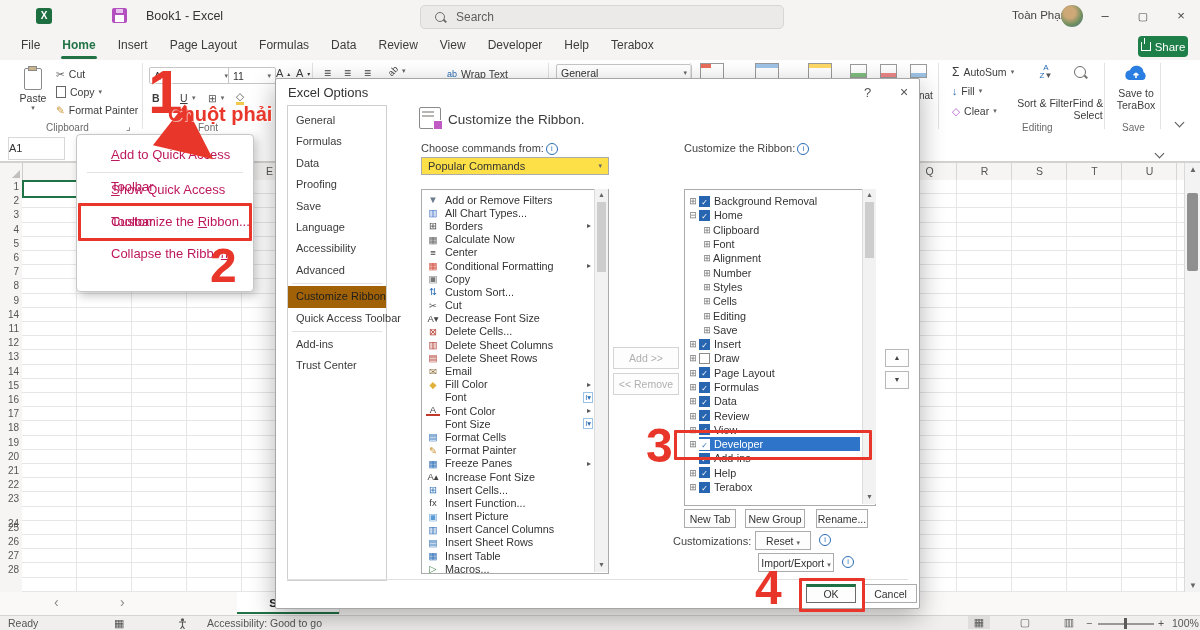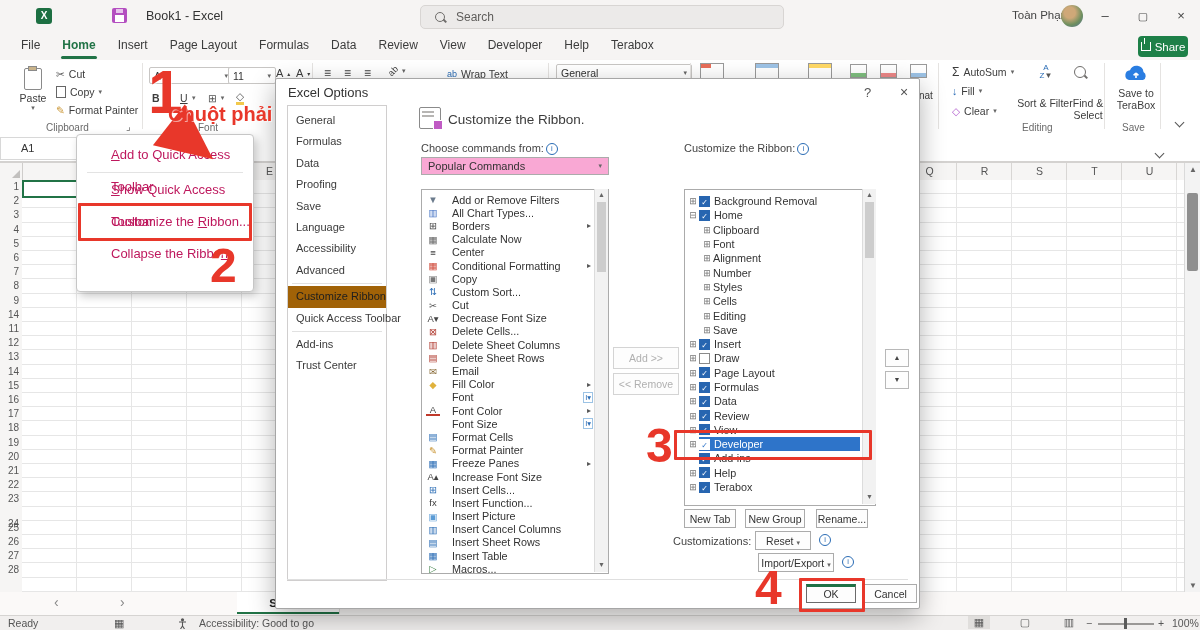--- a/index.html
+++ b/index.html
@@ -47,22 +47,22 @@
   .copy-ic{width:8px;height:10px;border:1px solid #666;position:relative;background:#fff;}
   .copy-ic:before{content:"";position:absolute;left:2px;top:-3px;width:8px;height:10px;border:1px solid #666;background:#fff;z-index:-1;}
   .mini-table{position:absolute;width:22px;height:14px;border:1px solid #9a9a9a;background:#fff;}
   .mini-table i{position:absolute;left:0;top:0;width:100%;height:4px;display:block;}
   .mini-cell{position:absolute;width:15px;height:12px;border:1px solid #9a9a9a;background:#fff;}
   .mini-cell i{position:absolute;left:0;bottom:0;width:100%;height:4px;display:block;}
   .chev{display:inline-block;width:6px;height:6px;border-right:1.5px solid #555;border-bottom:1.5px solid #555;transform:rotate(45deg);}
   .two-line{position:absolute;font-size:10.5px;color:#3c3c3c;text-align:center;line-height:11.5px;}
   
   #formulabar{position:absolute;left:0;top:135px;width:1200px;height:26px;background:#fff;border-bottom:2px solid #d4d2d0;}
-  #namebox{position:absolute;left:0;top:2px;width:55px;height:21px;border:1px solid #d8d8d8;font-size:11px;color:#333;
-           padding-left:20px;line-height:21px;background:#fff;}
+  #namebox{position:absolute;left:8px;top:2px;width:55px;height:21px;border:1px solid #d8d8d8;font-size:11px;color:#333;
+           padding-left:0;line-height:21px;background:#fff;}
   #colheads{position:absolute;left:0;top:163px;width:1184px;height:17px;background:#f6f5f4;border-bottom:1px solid #cfcdcb;}
   #colheads .ticks{position:absolute;left:22px;top:0;right:0;height:17px;
      background:repeating-linear-gradient(to right,transparent 0 54px,#d8d6d4 54px 55px);}
   .colletter{position:absolute;top:2px;width:55px;text-align:center;font-size:10.5px;color:#555;}
   #corner{position:absolute;left:0;top:163px;width:22px;height:17px;background:#f6f5f4;border-right:1px solid #cfcdcb;border-bottom:1px solid #cfcdcb;}
   #corner:after{content:"";position:absolute;right:2px;bottom:2px;border-left:8px solid transparent;border-bottom:8px solid #c2c0be;}
   #rowheads{position:absolute;left:0;top:180px;width:22px;height:412px;background:#f6f5f4;border-right:1px solid #cfcdcb;}
   .rownum{position:absolute;left:0;width:19px;text-align:right;font-size:10px;color:#555;}
   #grid{position:absolute;left:22px;top:180px;width:1162px;height:412px;background:#fff;
      background-image:repeating-linear-gradient(to bottom,transparent 0 13.2px,#e6e6e6 13.2px 14.2px),
@@ -101,28 +101,28 @@
   .side-item{height:21.4px;line-height:21.4px;padding-left:8px;font-size:11px;color:#3b3b3b;white-space:nowrap;}
   .side-item.sel{background:#a16207;color:#1e1e1e;}
   .side-sep{height:1px;background:#e1e1e1;margin:2px 4px;}
   #dlg-head-ic{position:absolute;left:143px;top:28px;width:20px;height:20px;border:1.5px solid #8a8a8a;border-radius:2px;}
   #dlg-head-ic:before{content:"";position:absolute;left:2px;top:3px;width:12px;height:2px;background:#b7b5b3;box-shadow:0 4px 0 #b7b5b3;}
   #dlg-head-ic:after{content:"";position:absolute;right:-3px;bottom:-2px;width:8px;height:8px;background:#c05bc4;border:1px solid #fff;}
   #dlg-heading{position:absolute;left:172px;top:33px;font-size:13.5px;color:#3b3b3b;}
   .dlg-label{position:absolute;font-size:11px;color:#444;}
   .info-ic{display:inline-block;width:10px;height:10px;border:1px solid #2a6cb5;border-radius:50%;color:#2a6cb5;
            font-size:7.5px;text-align:center;line-height:10px;margin-left:2px;vertical-align:1px;}
-  .dcombo{position:absolute;height:18px;background:#f9a8d4;border:1px solid #ababab;font-size:11px;color:#333;
+  .dcombo{position:absolute;height:18px;background:#fde047;border:1px solid #ababab;font-size:11px;color:#333;
           display:flex;align-items:center;justify-content:space-between;padding:0 6px;box-sizing:border-box;}
   #commands-list{position:absolute;left:145px;top:110px;width:188px;height:385px;border:1px solid #ababab;
                  box-sizing:border-box;overflow:hidden;padding:3px 15px 0 4px;}
   .cmd-row{height:13.2px;display:flex;align-items:center;position:relative;}
   .cmd-ic{width:14px;font-size:9.5px;text-align:center;flex:none;}
   .cmd-ic.redline{border-bottom:2px solid #c0392b;height:9px;line-height:9px;}
-  .cmd-label{font-size:10.8px;color:#333;margin-left:12px;white-space:nowrap;}
+  .cmd-label{font-size:10.8px;color:#333;margin-left:5px;white-space:nowrap;}
   .cmd-sub{position:absolute;right:2px;font-size:8px;color:#555;}
   .cmd-combo{position:absolute;right:0;font-size:7.5px;color:#2a6cb5;border:1px solid #9cc3e5;padding:0 1px;background:#fff;}
   .lscroll{position:absolute;width:13px;background:#f2f2f2;border-left:1px solid #dcdcdc;}
   .lthumb{position:absolute;left:2px;width:9px;background:#cdcdcd;}
   .larrow{position:absolute;width:13px;text-align:center;font-size:7px;color:#666;}
   .midbtn{position:absolute;left:337px;width:64px;height:20px;border:1px solid #d4d4d4;background:#fdfdfd;color:#b0b0b0;
           font-size:10.5px;text-align:center;line-height:20px;}
   #tabs-tree{position:absolute;left:408px;top:110px;width:192px;height:317px;border:1px solid #ababab;
              box-sizing:border-box;overflow:hidden;padding:4px 15px 0 2px;}
   .tree-row{height:14.3px;display:flex;align-items:center;}
@@ -382,21 +382,21 @@
     <div class="navarr" style="left:54px;">‹</div>
     <div class="navarr" style="left:120px;">›</div>
     <div id="sheettab">Sheet1</div>
     <div id="addsheet">+</div>
 
   </div>
 
   <div id="statusbar">
     <div class="sb" style="left:8px;">Ready</div>
     <div class="sb" style="left:114px;font-size:11px;color:#555;">▦</div>
-    <div class="sb" style="left:178px;display:flex;align-items:center;gap:12px;">
+    <div class="sb" style="left:178px;display:flex;align-items:center;gap:20px;">
       <svg width="9" height="11" viewBox="0 0 9 11">
         <circle cx="4.5" cy="1.8" r="1.6" fill="#555"></circle>
           <path d="M1 4 h7 M4.5 4 v4 M4.5 8 l-2 3 M4.5 8 l2 3" stroke="#555" stroke-width="1.1" fill="none"></path>
       </svg>
       <span>Accessibility: Good to go</span>
     </div>
     <div class="viewbtn on" style="left:968px;">▦</div>
     <div class="viewbtn" style="left:1014px;">▢</div>
     <div class="viewbtn" style="left:1058px;">▥</div>
     <div class="sb" style="left:1086px;">−</div>

